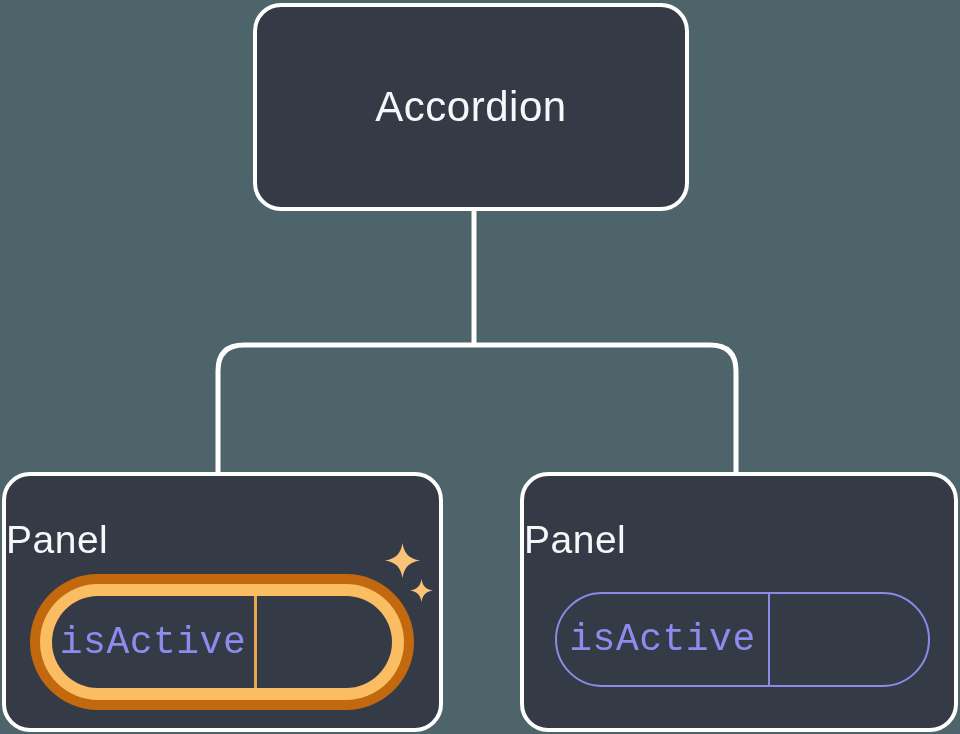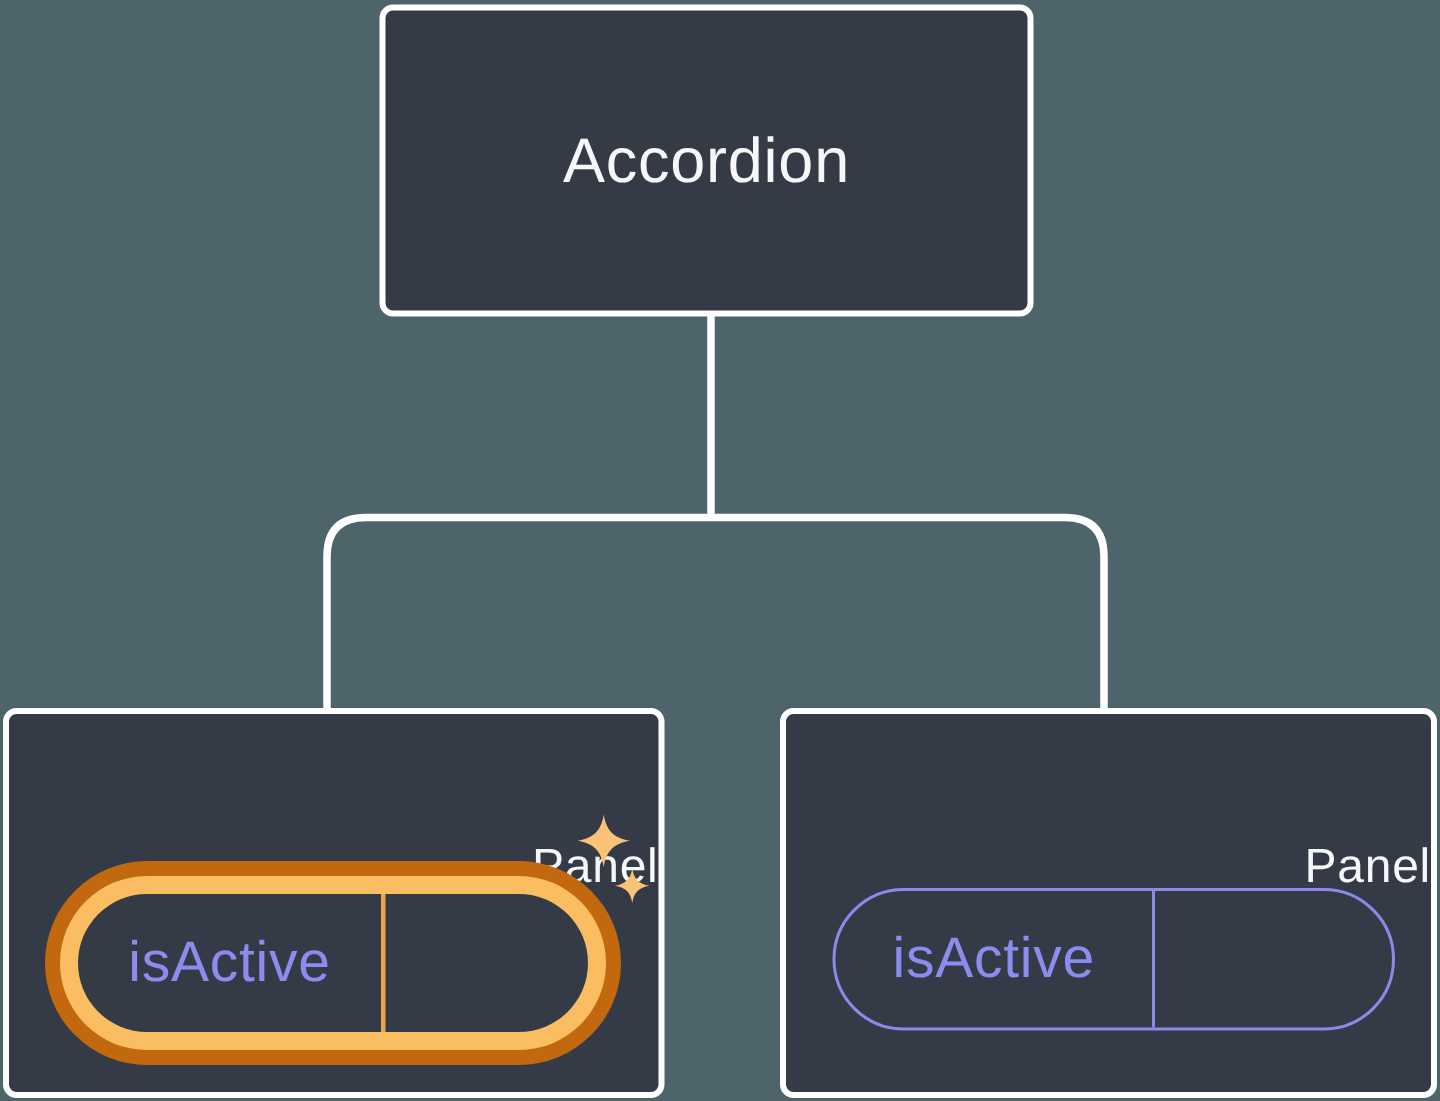--- a/index.html
+++ b/index.html
@@ -31,21 +31,21 @@
     position: absolute;
     left: 0; top: 0;
     width: 960px; height: 734px;
     pointer-events: none;
   }
 
   .node {
     position: absolute;
     background: var(--node-fill);
     border: 4px solid var(--node-border);
-    border-radius: 9px;
+    border-radius: 28px;
   }
 
   .node-root {
     left: 253px; top: 3px;
     width: 436px; height: 208px;
     display: flex;
     align-items: center;
     justify-content: center;
   }
 
@@ -55,25 +55,24 @@
     letter-spacing: 0.5px;
   }
 
   .node-panel-left  { left: 2px;   top: 472px; width: 441px; height: 260px; }
   .node-panel-right { left: 520px; top: 472px; width: 438px; height: 260px; }
 
   .panel-title {
     position: absolute;
     left: 0; right: 0;
     top: 42px;
-    text-align: right;
+    text-align: left;
     color: var(--title-text);
-    font-size: 32px;
+    font-size: 39px;
     letter-spacing: 0.5px;
-    margin-top: 41px;
   }
 
   .pill {
     position: absolute;
     display: flex;
     align-items: stretch;
     border-radius: 999px;
   }
 
   .pill-active {
@@ -90,20 +89,21 @@
     border: 2.5px solid var(--inactive-pill-border);
   }
 
   .pill-cell {
     display: flex;
     align-items: center;
     justify-content: center;
     color: var(--prop-text);
     font-size: 38px;
     letter-spacing: 0.5px;
+    font-family: Liberation Mono, monospace;
   }
 
   .pill-active .cell-name {
     width: 205px;
     border-right: 3px solid var(--highlight-divider);
   }
   .pill-active .cell-value { flex: 1; font-weight: 700; }
 
   .pill-inactive .cell-name {
     width: 213px;

